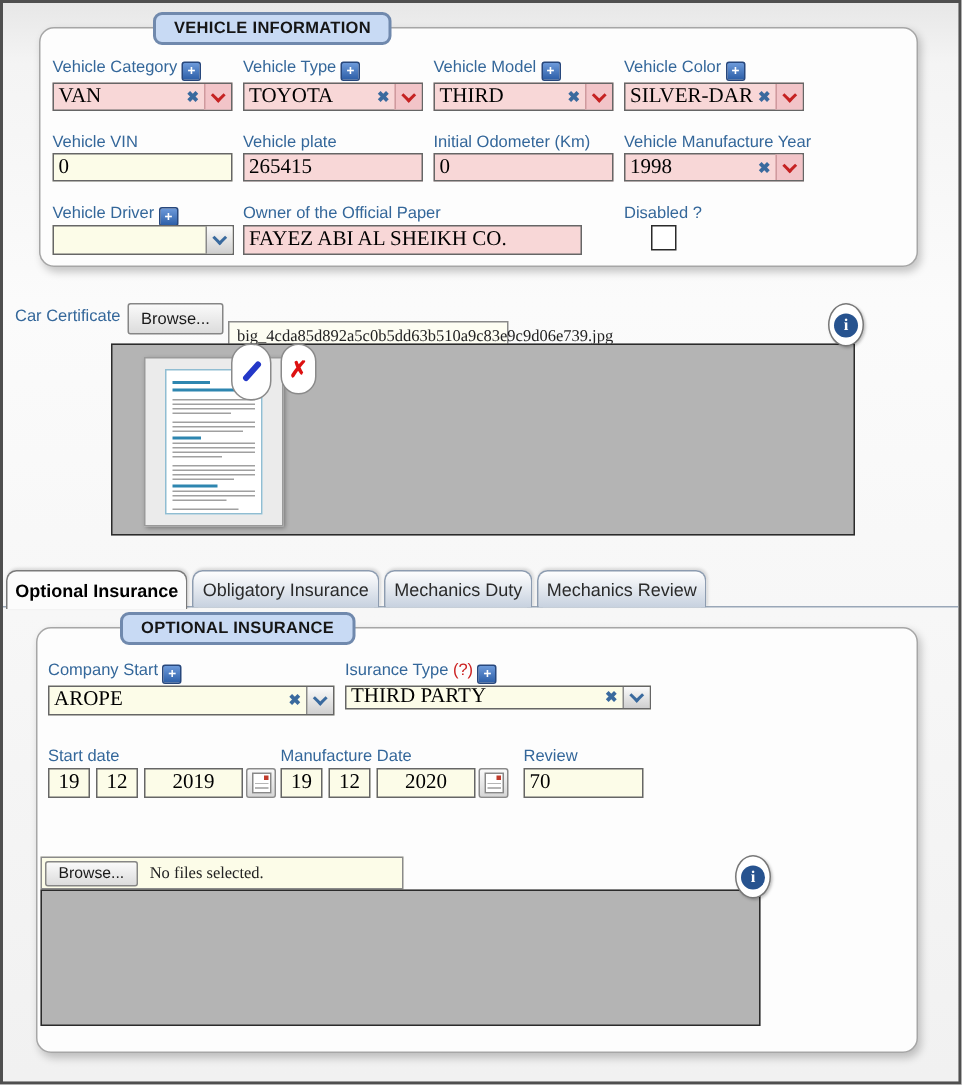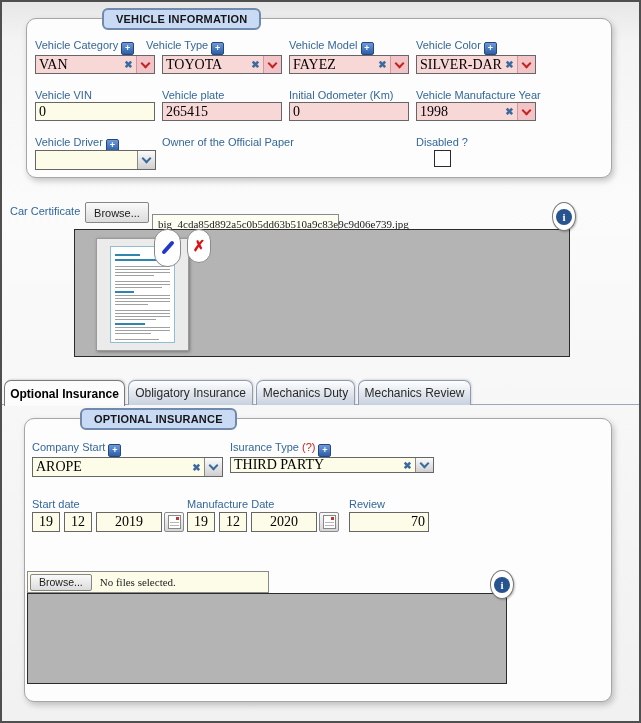--- a/index.html
+++ b/index.html
@@ -66,40 +66,40 @@
 </style>
 </head>
 <body>
 
 <div class="screen">
 
   <div class="panel" style="left:24px;top:16px;width:586px;height:160px"></div>
   <div class="legend" style="left:100px;top:6px">VEHICLE INFORMATION</div>
 
   <div class="lbl" style="left:33px;top:37px"><span>Vehicle Category</span><span class="plus">+</span></div>
-  <div class="lbl" style="left:144px;top:37px"><span>Vehicle Type</span><span class="plus">+</span></div>
+  <div class="lbl" style="left:160px;top:37px"><span>Vehicle Type</span><span class="plus">+</span></div>
   <div class="lbl" style="left:287px;top:37px"><span>Vehicle Model</span><span class="plus">+</span></div>
   <div class="lbl" style="left:414px;top:37px"><span>Vehicle Color</span><span class="plus">+</span></div>
 
   <div class="combo pink" style="left:33px;top:53px;width:120px">
     <span class="val">VAN</span>
     <span class="clear">✖</span>
     <span class="arrowseg">
         <span class="chev"></span>
       </span>
   </div>
   <div class="combo pink" style="left:160px;top:53px;width:120px">
     <span class="val">TOYOTA</span>
     <span class="clear">✖</span>
     <span class="arrowseg">
         <span class="chev"></span>
       </span>
   </div>
   <div class="combo pink" style="left:287px;top:53px;width:120px">
-    <span class="val">FAYEZ</span>
+    <span class="val">THIRD</span>
     <span class="clear">✖</span>
     <span class="arrowseg">
         <span class="chev"></span>
       </span>
   </div>
   <div class="combo pink" style="left:414px;top:53px;width:120px">
     <span class="val">SILVER-DARK</span>
     <span class="clear">✖</span>
     <span class="arrowseg">
         <span class="chev"></span>
@@ -125,20 +125,21 @@
   <div class="lbl" style="left:33px;top:134px"><span>Vehicle Driver</span><span class="plus">+</span></div>
   <div class="lbl" style="left:160px;top:134px">Owner of the Official Paper</div>
   <div class="lbl" style="left:414px;top:134px">Disabled ?</div>
 
   <div class="combo yellow" style="left:33px;top:148px;width:121px;height:20px">
     <span class="val"></span>
     <span class="arrowseg">
         <span class="chev"></span>
       </span>
   </div>
+  <input class="fld pinkbg" style="left: 160px; top: 148px; width: 226px; height: 20px;" value="FAYEZ ABI AL SHEIKH CO.">
   <span class="checkbox" style="left:432px;top:148px"></span>
 
   <div class="lbl" style="left:8px;top:203px">Car Certificate</div>
   <button class="btn" style="position:absolute;left:83px;top:200px;width:64px;height:21px">Browse...</button>
   <div class="filebox" style="left:150px;top:212px;width:187px;height:19px">big_4cda85d892a5c0b5dd63b510a9c83e9c9d06e739.jpg</div>
   <div class="info" style="left:550px;top:200px">
       <span class="cir">i</span>
     </div>
 
   <div class="graybox" style="left:72px;top:227px;width:496px;height:128px"></div>
@@ -221,21 +222,21 @@
       <span class="calglyph"></span>
     </span>
 
   <input class="fld ivorybg datefld" style="left: 185px; top: 510px; width: 28px; height: 20px;" value="19">
   <input class="fld ivorybg datefld" style="left: 217px; top: 510px; width: 28px; height: 20px;" value="12">
   <input class="fld ivorybg datefld" style="left: 249px; top: 510px; width: 66px; height: 20px;" value="2020">
   <span class="calbtn" style="left:317px;top:510px">
       <span class="calglyph"></span>
     </span>
 
-  <input class="fld ivorybg" style="left: 347px; top: 510px; width: 80px; height: 20px; text-align: right;" value="70">
+  <input class="fld ivorybg" style="left: 347px; top: 510px; width: 80px; height: 20px;" value="70">
 
   <div class="filebox" style="left:25px;top:569px;width:242px;height:22px;background:#fcfce8;padding:0 2px">
     <button class="btn" style="height:17px;padding:1px 8px;font-size:10.5px">Browse...</button>
     <span style="margin-left:8px">No files selected.</span>
   </div>
   <div class="info" style="left:488px;top:568px">
       <span class="cir">i</span>
     </div>
   <div class="graybox" style="left:25px;top:591px;width:480px;height:91px"></div>
 

